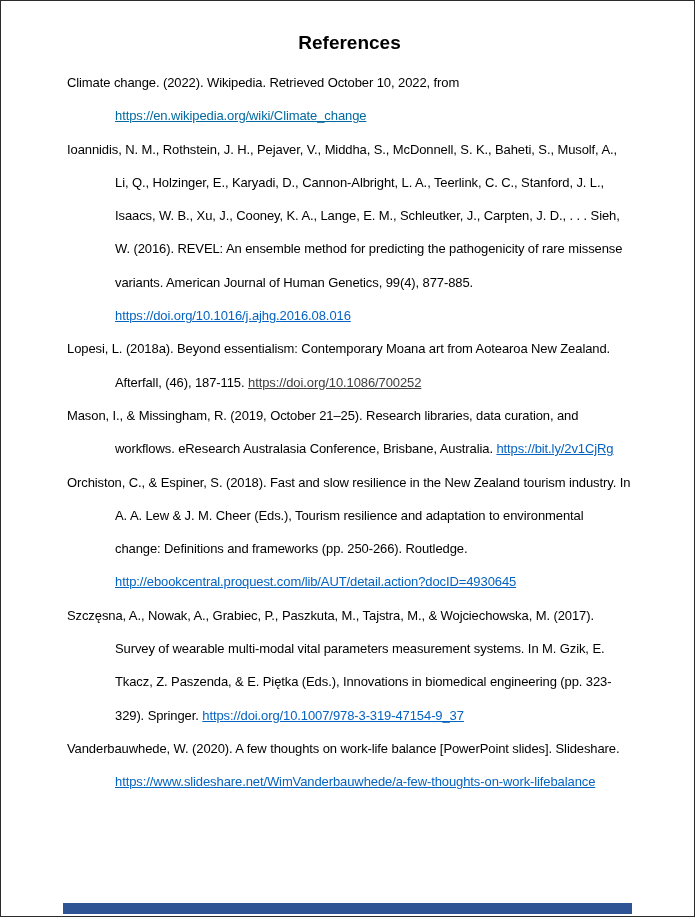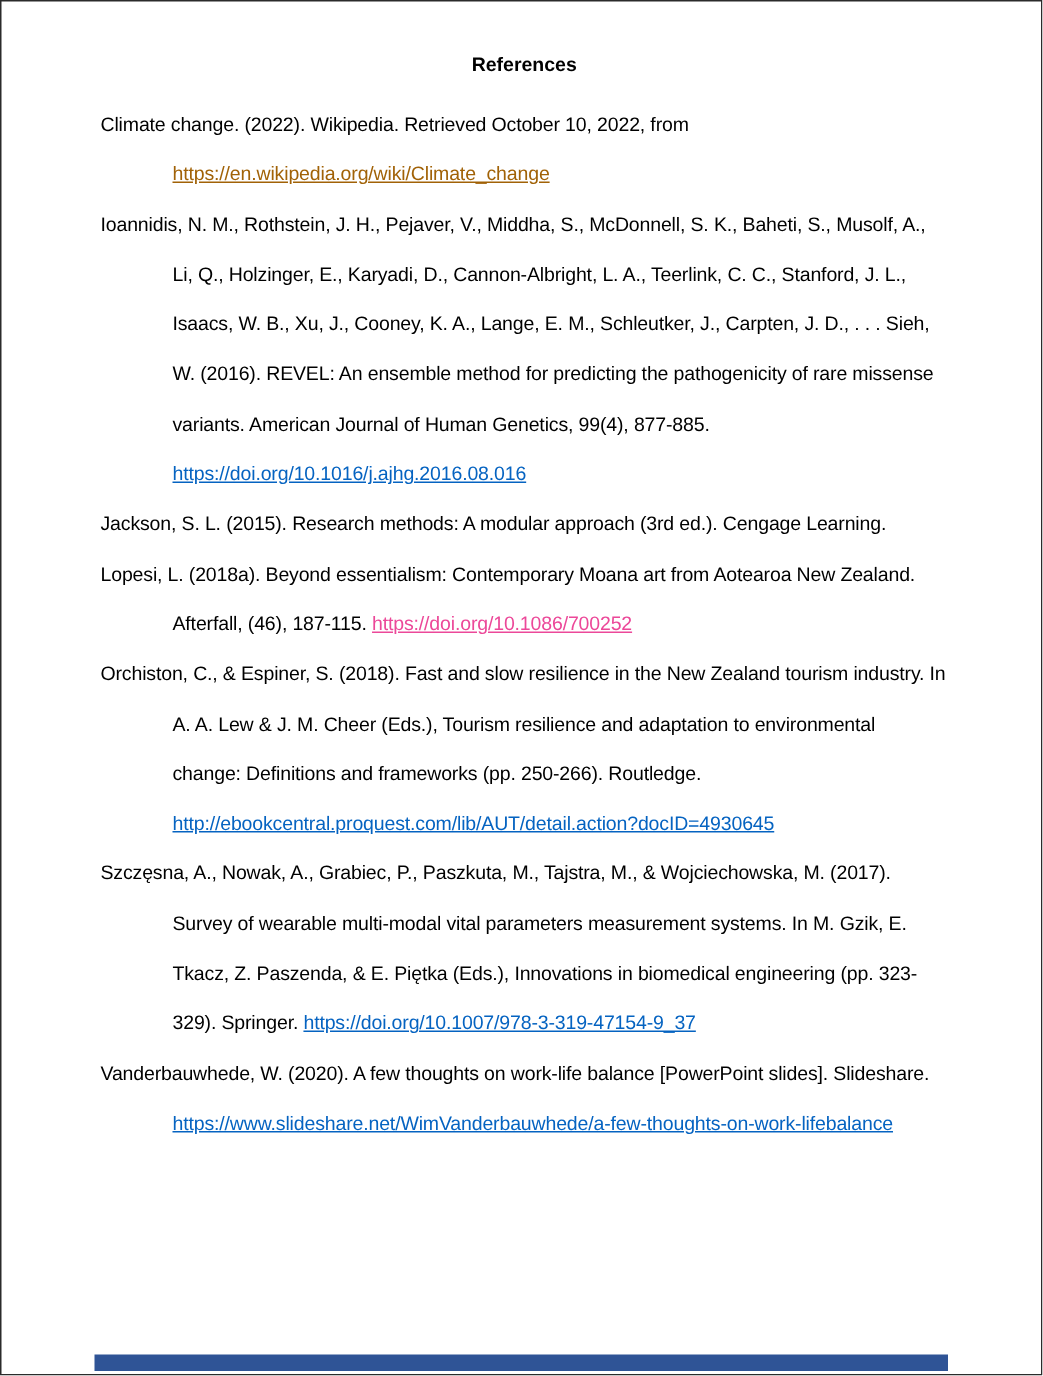--- a/index.html
+++ b/index.html
@@ -17,21 +17,21 @@
   }
   .page {
     position: absolute;
     inset: 0;
     box-sizing: border-box;
     border: 1px solid #2b2b2b;
     background: #ffffff;
     padding: 26px 62px 0 66px;
   }
   h1.title {
-    font-size: 13px;
+    font-size: 19px;
     font-weight: bold;
     text-align: center;
     line-height: 32px;
     margin: 0 0 7px 0;
   }
   .refs p.ref {
     margin: 0;
     font-size: 13px;
     line-height: 33.3px;
     padding-left: 48px;
@@ -52,22 +52,22 @@
     bottom: 2px;
     height: 11px;
   }
 </style>
 </head>
 <body>
 
 <div class="page" style="border-color: rgb(43, 43, 43);">
   <h1 class="title">References</h1>
   <div class="refs">
-      <p class="ref"><span class="i">Climate change</span><span>. (2022). Wikipedia. Retrieved October 10, 2022, from </span><a class="link" href="#" style="color: #a16207;">https://en.wikipedia.org/wiki/Climate_change</a></p>
+      <p class="ref"><span class="i">Climate change</span><span>. (2022). Wikipedia. Retrieved October 10, 2022, from </span><a class="link" href="#" style="color: #0369a1;">https://en.wikipedia.org/wiki/Climate_change</a></p>
       <p class="ref"><span>Ioannidis, N. M., Rothstein, J. H., Pejaver, V., Middha, S., McDonnell, S. K., Baheti, S., Musolf, A., Li, Q., Holzinger, E., Karyadi, D., Cannon-Albright, L. A., Teerlink, C. C., Stanford, J. L., Isaacs, W. B., Xu, J., Cooney, K. A., Lange, E. M., Schleutker, J., Carpten, J. D., . . . Sieh, W. (2016). REVEL: An ensemble method for predicting the pathogenicity of rare missense variants. </span><span class="i">American Journal of Human Genetics</span><span>, </span><span class="i">99</span><span>(4), 877-885. </span><a class="link" href="#" style="color: rgb(5, 99, 193);">https://doi.org/10.1016/j.ajhg.2016.08.016</a></p>
-      <p class="ref"><span>Jackson, S. L. (2015). </span><span class="i">Research methods: A modular approach</span><span> (3rd ed.). Cengage Learning.</span></p>
-      <p class="ref"><span>Lopesi, L. (2018a). Beyond essentialism: Contemporary Moana art from Aotearoa New Zealand. </span><span class="i">Afterfall,</span><span> (46), 187-115. </span><a class="link" href="#" style="color: #ec4899;">https://doi.org/10.1086/700252</a></p>
+      <p class="ref"><span>Lopesi, L. (2018a). Beyond essentialism: Contemporary Moana art from Aotearoa New Zealand. </span><span class="i">Afterfall,</span><span> (46), 187-115. </span><a class="link" href="#" style="color: #404040;">https://doi.org/10.1086/700252</a></p>
+      <p class="ref"><span>Mason, I., &amp; Missingham, R. (2019, October 21–25). </span><span class="i">Research libraries, data curation, and workflows.</span><span> eResearch Australasia Conference, Brisbane, Australia. </span><a class="link" href="#" style="color: rgb(5, 99, 193);">https://bit.ly/2v1CjRg</a></p>
       <p class="ref"><span>Orchiston, C., &amp; Espiner, S. (2018). Fast and slow resilience in the New Zealand tourism industry. In A. A. Lew &amp; J. M. Cheer (Eds.), </span><span class="i">Tourism resilience and adaptation to environmental change: Definitions and frameworks</span><span> (pp. 250-266). Routledge. </span><a class="link" href="#" style="color: rgb(5, 99, 193);">http://ebookcentral.proquest.com/lib/AUT/detail.action?docID=4930645</a></p>
       <p class="ref"><span>Szczęsna, A., Nowak, A., Grabiec, P., Paszkuta, M., Tajstra, M., &amp; Wojciechowska, M. (2017). Survey of wearable multi-modal vital parameters measurement systems. In M. Gzik, E. Tkacz, Z. Paszenda, &amp; E. Piętka (Eds.), </span><span class="i">Innovations in biomedical engineering</span><span> (pp. 323-329). Springer. </span><a class="link" href="#" style="color: rgb(5, 99, 193);">https://doi.org/10.1007/978-3-319-47154-9_37</a></p>
       <p class="ref"><span>Vanderbauwhede, W. (2020). </span><span class="i">A few thoughts on work-life balance</span><span> [PowerPoint slides]. Slideshare. </span><a class="link" href="#" style="color: rgb(5, 99, 193);">https://www.slideshare.net/WimVanderbauwhede/a-few-thoughts-on-work-lifebalance</a></p>
     </div>
   <div class="bottom-bar" style="background: rgb(47, 84, 150);"></div>
 </div>
 
 </body></html>

